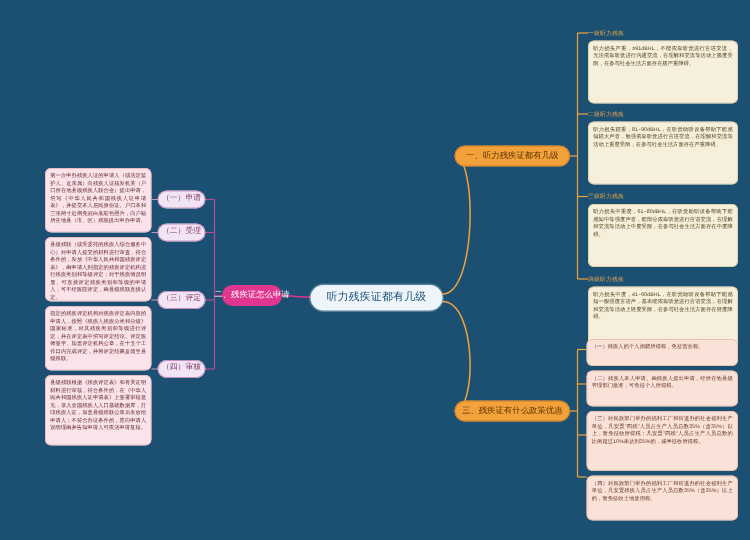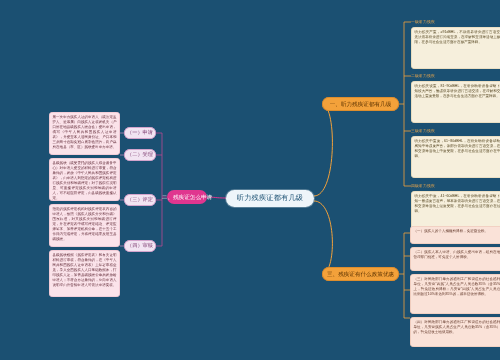--- a/index.html
+++ b/index.html
@@ -3,21 +3,21 @@
 <meta charset="utf-8">
 <style>
   html,body{margin:0;padding:0;}
   body{
     width:500px;height:360px;
     background:#1b5072;
     font-family:"Liberation Sans","DejaVu Sans",sans-serif;
     overflow:hidden;
     position:relative;
   }
-  #canvas{position:absolute;inset:0;margin-left:19px;}
+  #canvas{position:absolute;inset:0;}
   svg.links{position:absolute;left:0;top:0;width:500px;height:360px;pointer-events:none;}
 
   
   .pill{
     position:absolute;
     box-sizing:border-box;
     border-radius:10px;
     display:flex;align-items:center;justify-content:center;
     text-align:center;
     line-height:1.15;

